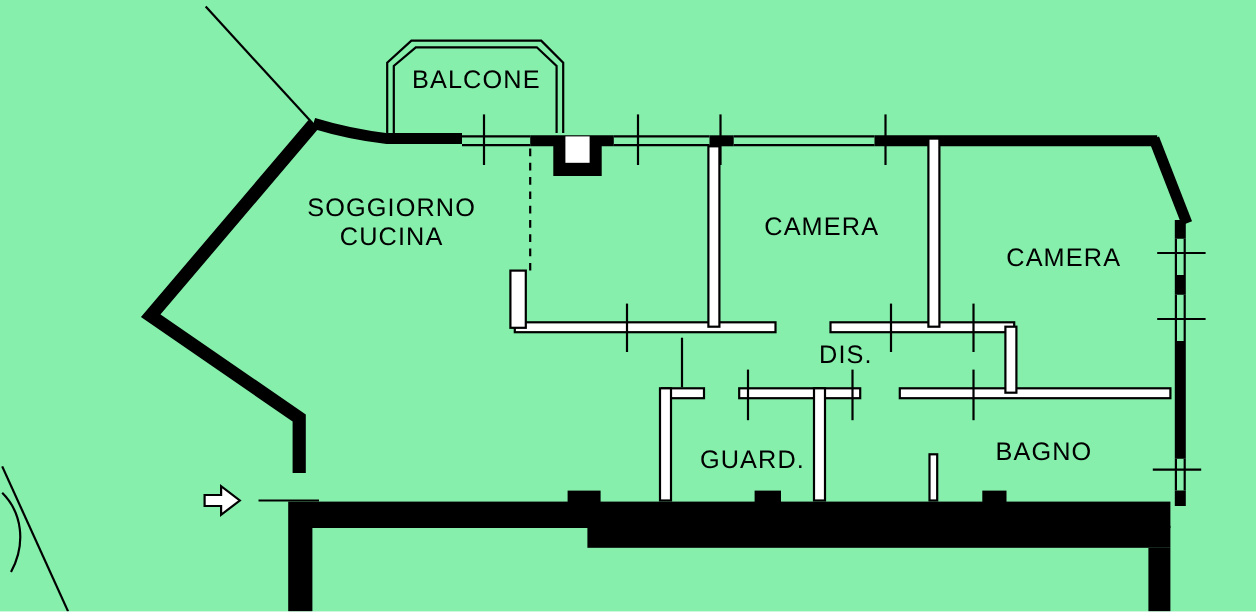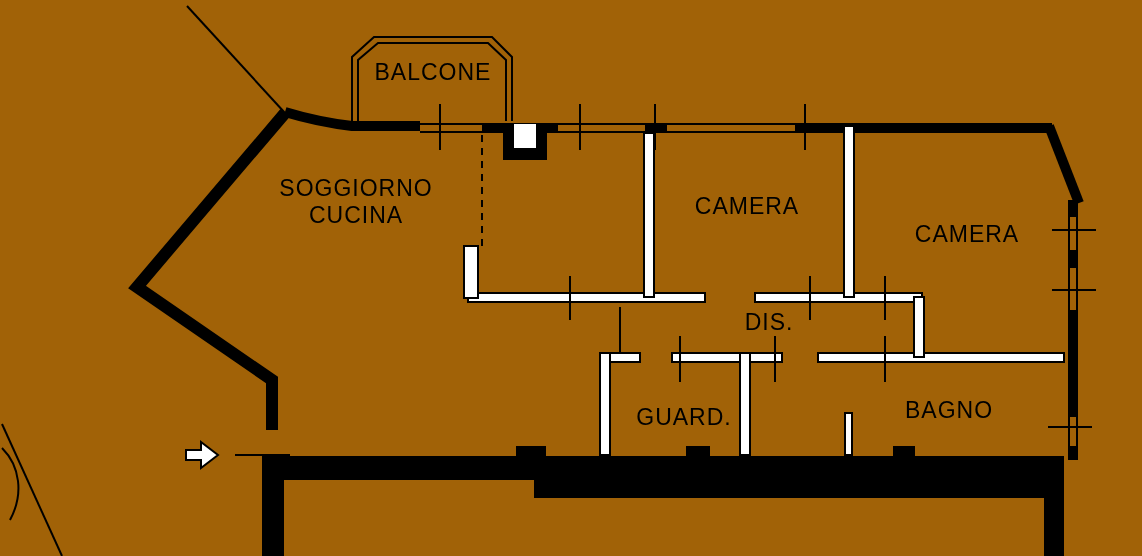--- a/index.html
+++ b/index.html
@@ -1,16 +1,16 @@
 <!DOCTYPE html>
 <html><head>
 <meta charset="utf-8">
 <style>
   html,body{margin:0;padding:0;background:#ffffff;}
-  .stage{position:relative;width:1142px;height:556px;background:#a16207;overflow:hidden;}
+  .stage{position:relative;width:1142px;height:556px;background:#86efac;overflow:hidden;}
   svg{position:absolute;left:0;top:0;font-family:"Liberation Sans",sans-serif;}
   .thin{stroke:#000;stroke-width:2;fill:none;}
   .dash{stroke:#000;stroke-width:2;fill:none;stroke-dasharray:7 6;}
   .wall10{stroke:#000;stroke-width:10;fill:none;}
   .wall12{stroke:#000;stroke-width:12;fill:none;stroke-linejoin:miter;}
   .iwall{fill:#fff;stroke:#000;stroke-width:2;}
   .solid{fill:#000;stroke:none;}
   .whitefill{fill:#fff;stroke:none;}
   text{fill:#000;font-size:23px;letter-spacing:1px;}
 </style>

